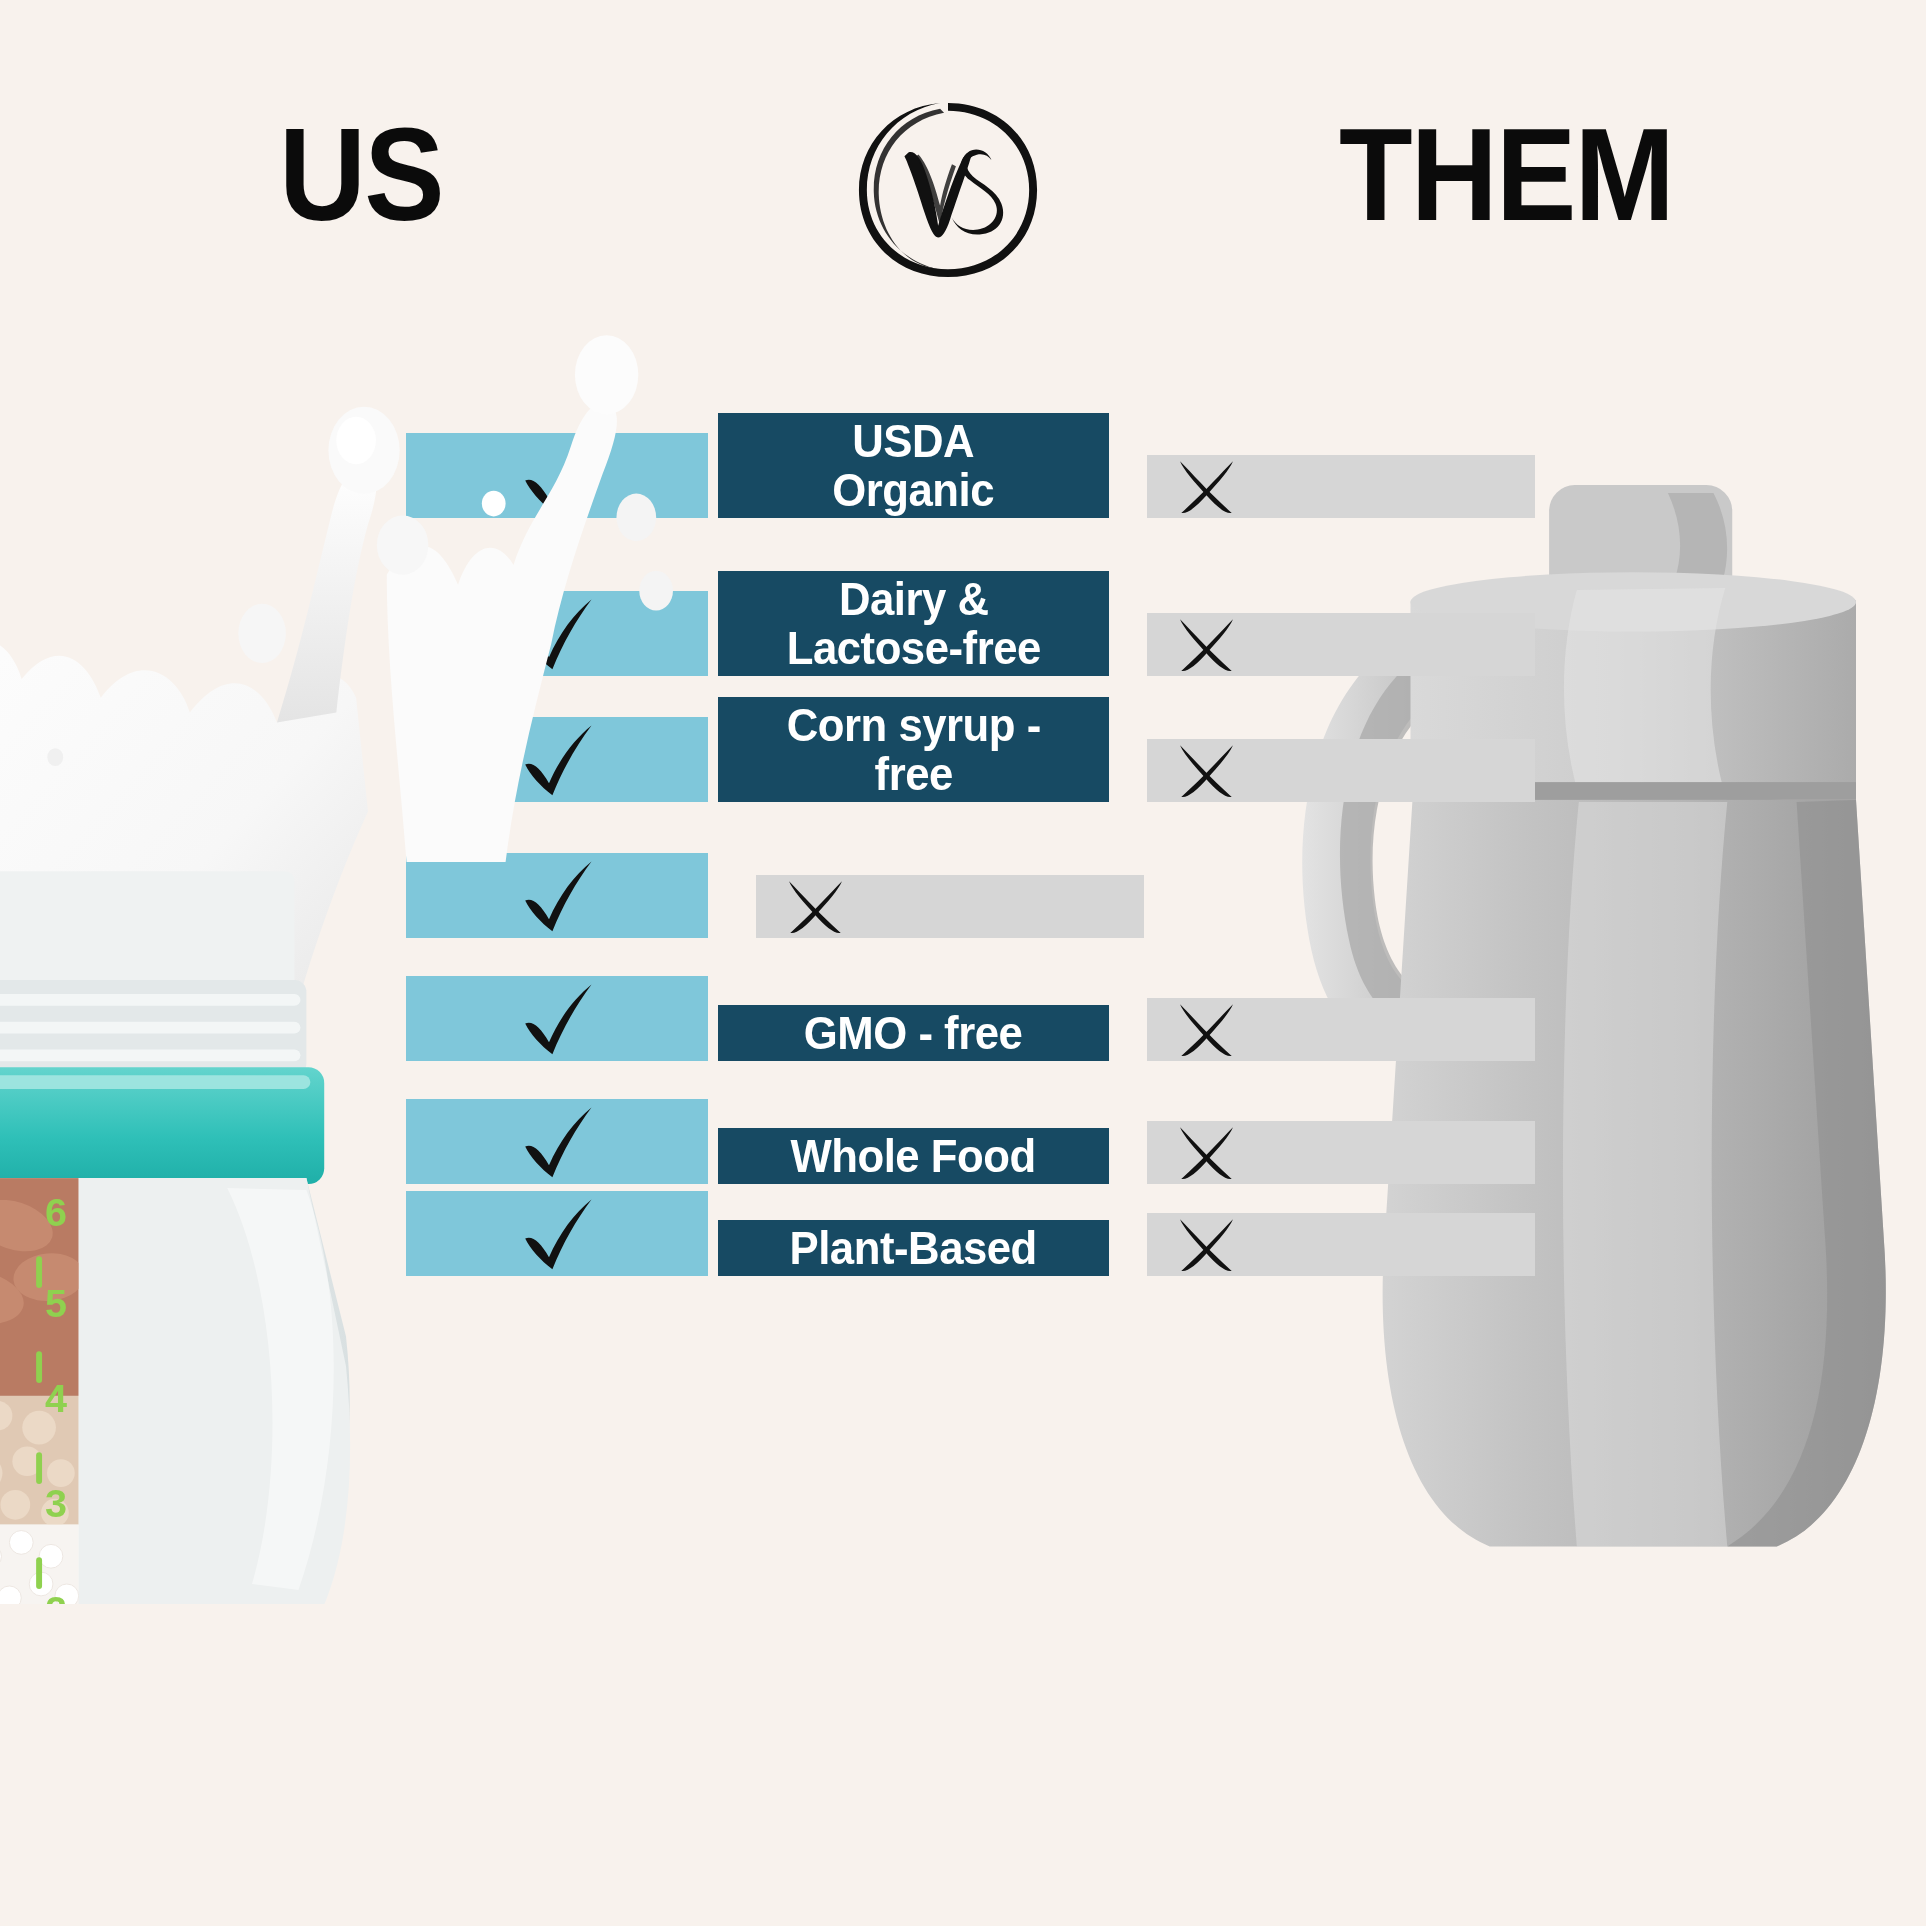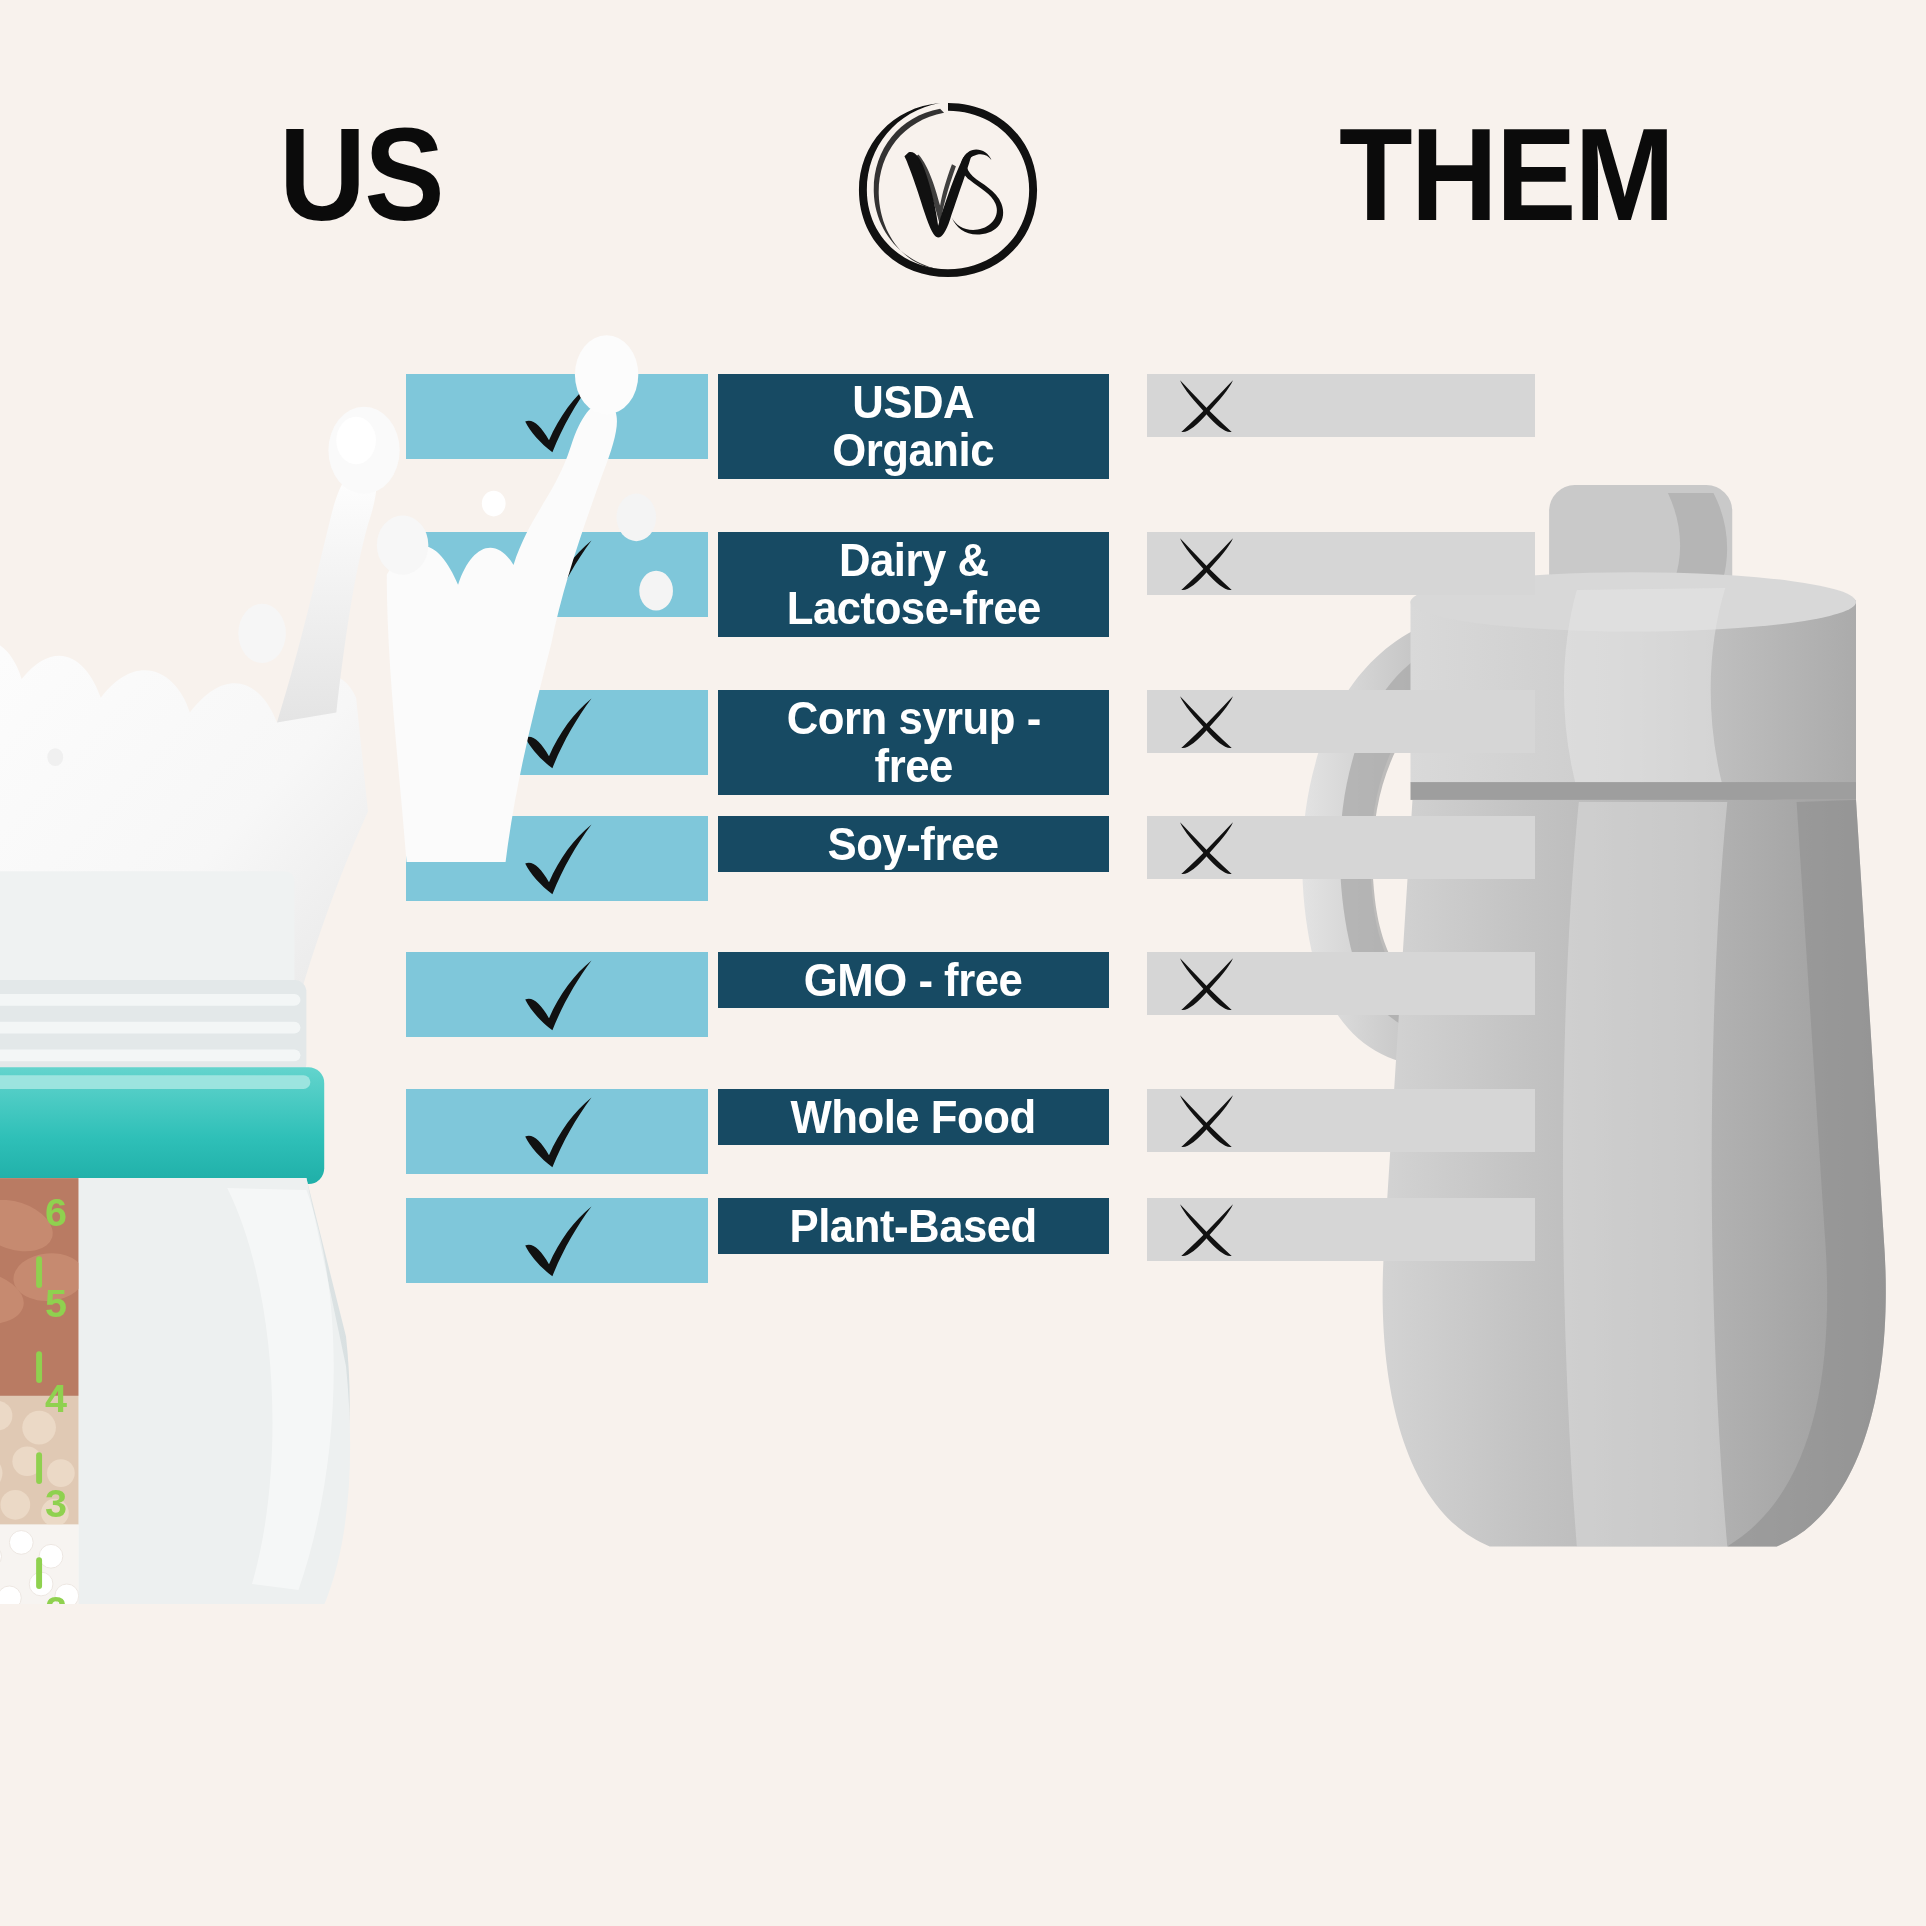--- a/index.html
+++ b/index.html
@@ -36,21 +36,21 @@
   }
 
   
   #bottle { position:absolute; left:-248px; top:871px; width:693px; height:733px; }
 
   
   #sippy { position:absolute; left:1262px; top:485px; width:693px; height:1109px; }
 
   
   #table { position:absolute; left:406px; top:374px; width:1129px; }
-  .row { position:relative; width:100%; display:flex; align-items:flex-start;border-radius:21px; }
+  .row { position:relative; width:100%; display:flex; align-items:flex-end;border-radius:21px; }
   .cell-us {
     width:302px; flex:0 0 302px;
     background:#7FC7DA;
     display:flex; align-items:center; justify-content:center;
     position:relative;
   }
   .gap-a { flex:0 0 10px; }
   .cell-feature {
     flex:0 0 391px; width:391px;
     background:#174A63;
@@ -350,25 +350,20 @@
     <div class="row-spacer"></div>
 
     <div class="row" style="height:122px">
       <div class="cell-us">
         <svg class="check" viewBox="0 0 100 100">
           <path d="M12 56 C 20 52, 30 60, 40 78 C 52 50, 70 26, 90 10
                    C 72 34, 56 62, 44 92 C 30 82, 18 68, 12 56 Z" fill="#111"></path>
         </svg>
       </div>
       <div class="gap-a"></div>
-      <div class="cell-feature">
-        <div class="feature-label">
-          <div>Soy-free</div>
-        </div>
-      </div>
       <div class="gap-b"></div>
       <div class="cell-them">
         <svg class="xmark" viewBox="0 0 100 100">
           <path d="M8 10 C 28 30, 52 58, 90 92 C 80 94, 66 82, 48 62 C 30 42, 14 24, 8 10 Z" fill="#111"></path>
           <path d="M92 10 C 72 30, 48 58, 10 92 C 20 94, 34 82, 52 62 C 70 42, 86 24, 92 10 Z" fill="#111"></path>
         </svg>
       </div>
     </div>
     <div class="row-spacer"></div>
 

